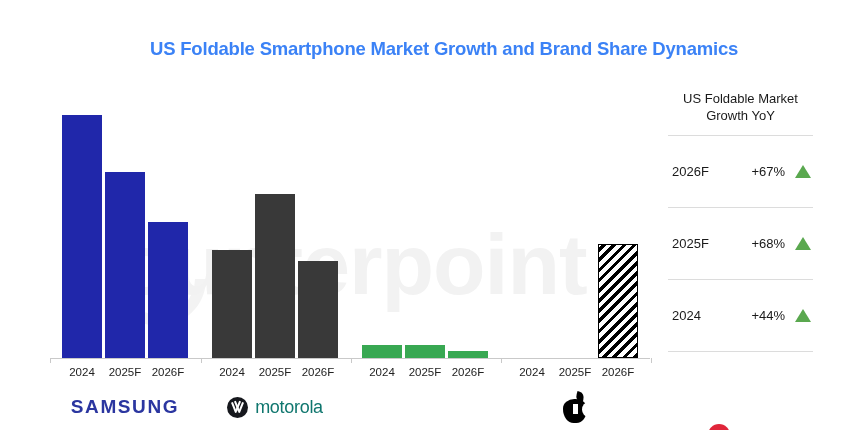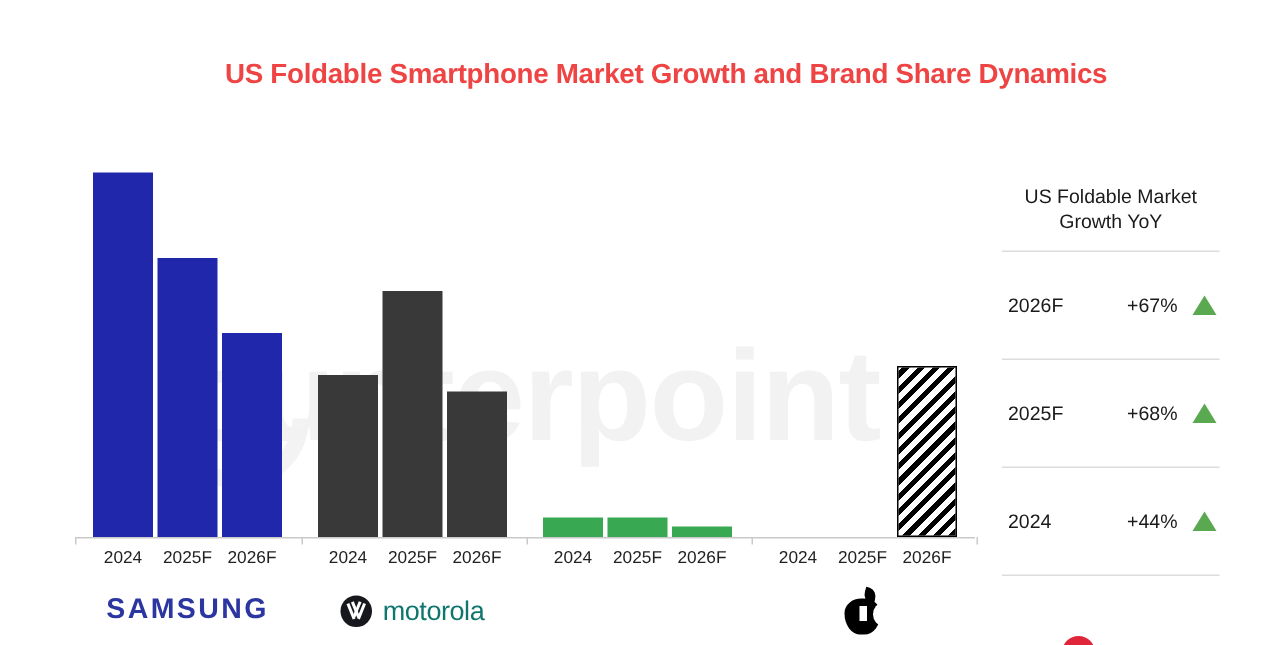--- a/index.html
+++ b/index.html
@@ -36,21 +36,21 @@
     transform:rotate(-45deg);
     z-index:0;
   }
 
   
   .title{
     position:absolute;
     left:150px;top:38px;
     font-size:18.5px;
     font-weight:bold;
-    color:#ef4444;
+    color:#3b82f6;
     letter-spacing:-0.2px;
     white-space:nowrap;
     z-index:3;
   }
 
   
   .plot{
     position:absolute;
     left:0;top:0;
     width:660px;height:430px;
@@ -168,21 +168,20 @@
     left:668px;top:90px;
     width:145px;
     z-index:3;
   }
   .st-header{
     font-size:13px;
     color:#1a1a1a;
     text-align:center;
     line-height:17px;
     padding-bottom:11px;
-    margin-top:32px;
   }
   .st-rule{height:1px;background:#dcdcdc;width:100%;}
   .st-row{
     height:71px;
     display:flex;
     align-items:center;
     justify-content:space-between;
     padding:0 2px 0 4px;
     box-sizing:border-box;
   }

